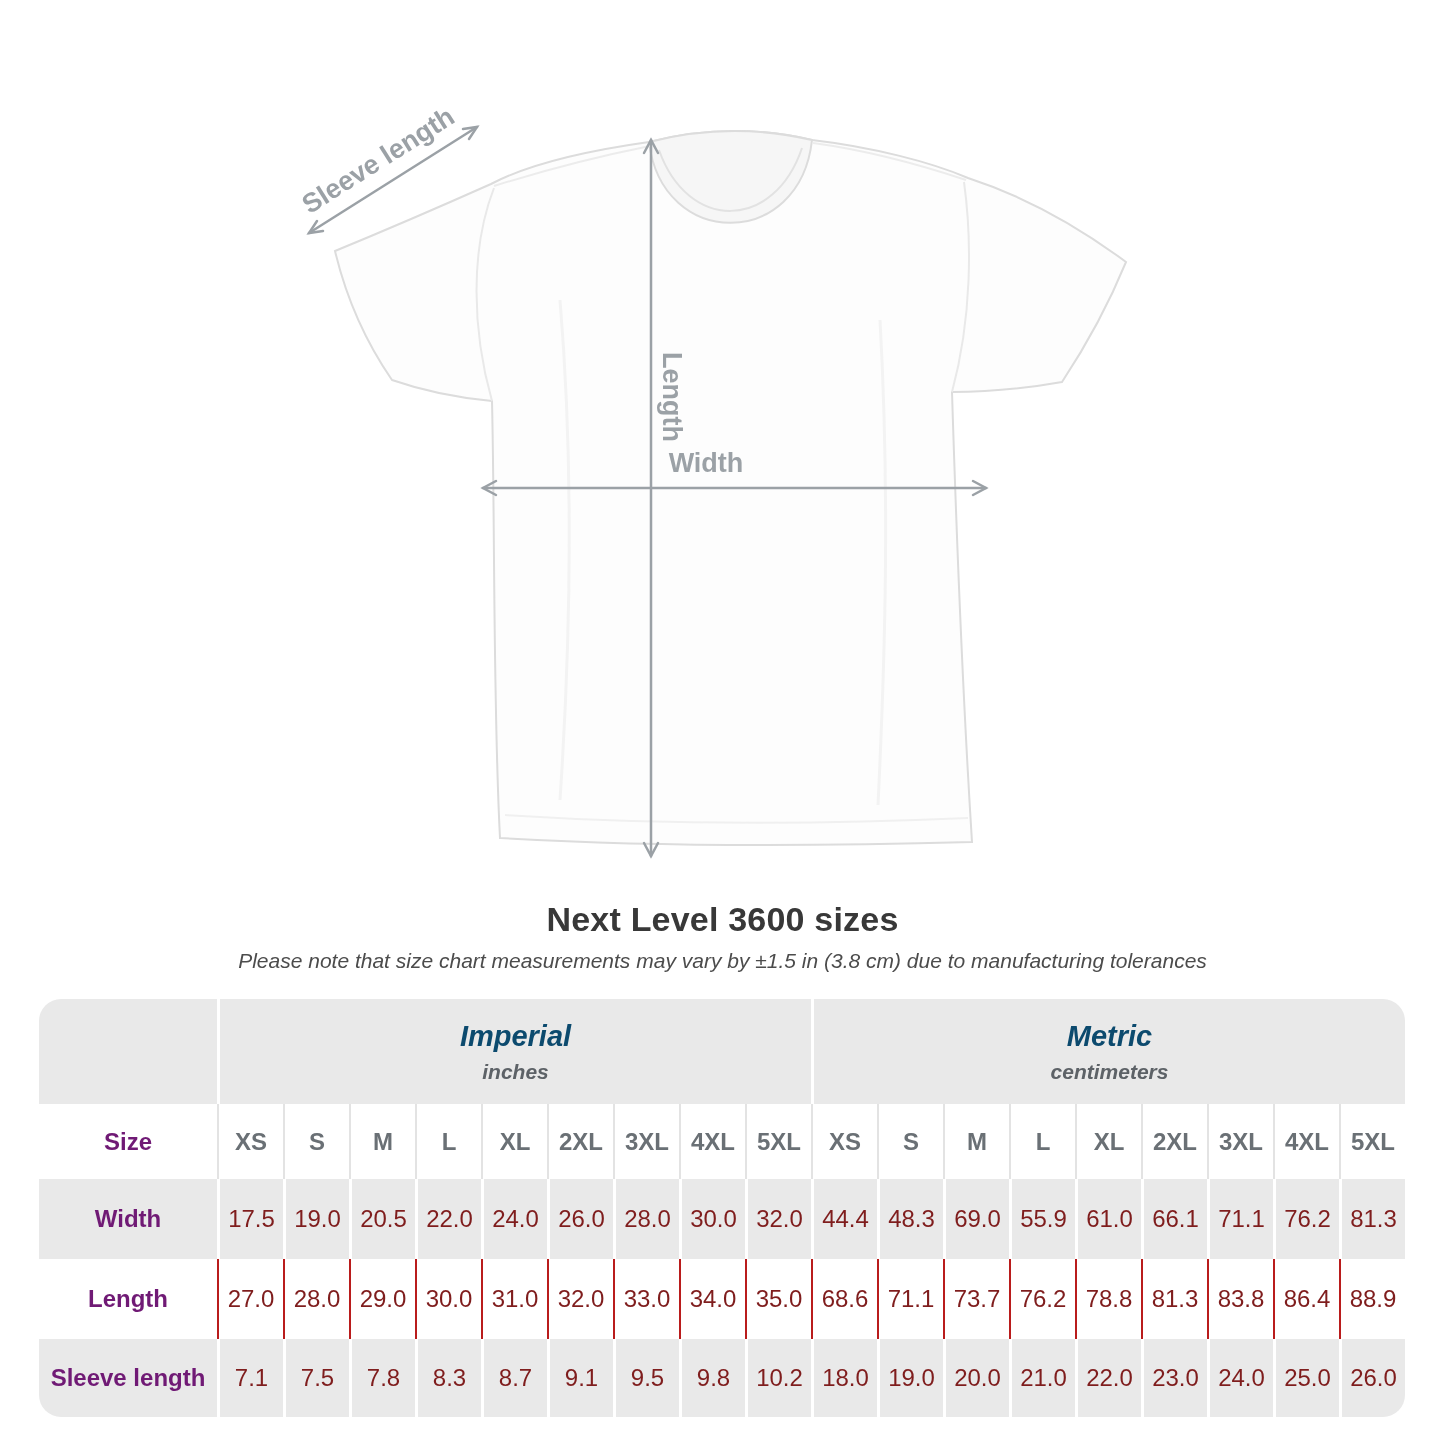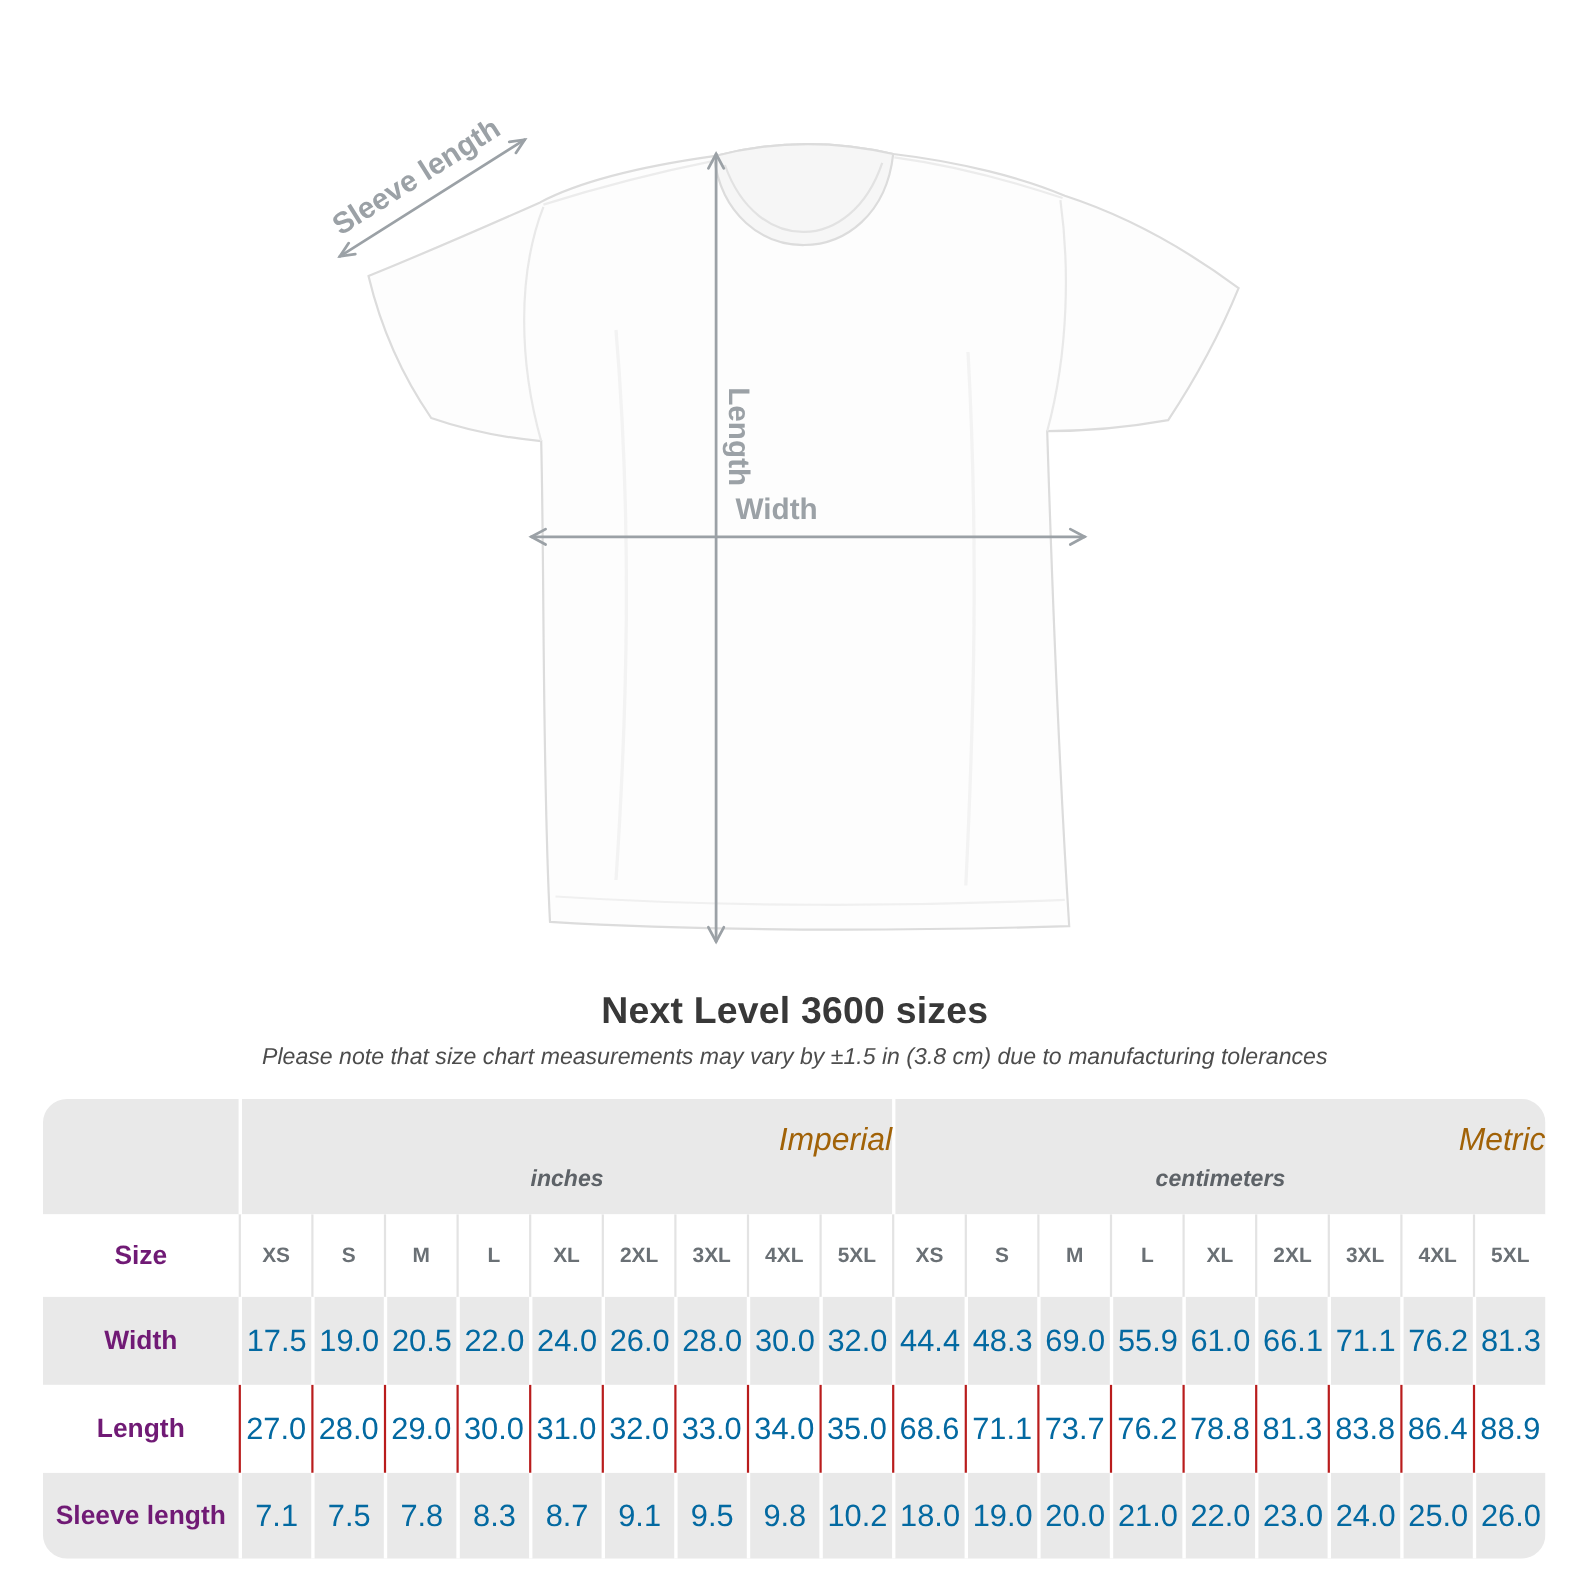--- a/index.html
+++ b/index.html
@@ -31,30 +31,30 @@
     width:1366px; border-collapse:separate; border-spacing:0; table-layout:fixed;
   }
   table.size-chart th, table.size-chart td {
     box-sizing:border-box; text-align:center; vertical-align:middle; padding:0;
   }
   col.label-col { width:178px; }
 
   tr.unit-row { height:105px; }
   tr.unit-row th { background:#e9e9e9; border-left:3px solid #ffffff; }
   tr.unit-row th:first-child { border-left:none; }
-  .unit-name { font-size:29px; font-weight:normal; font-style:italic; color:#a16207;text-align:right; }
+  .unit-name { font-size:29px; font-weight:bold; font-style:italic; color:#0c4a6e; }
   .unit-sub  { font-size:21px; font-style:italic; color:#5d6267; margin-top:7px; }
 
   tr.size-row { height:75px; }
   tr.size-row th { background:#ffffff; border-left:2px solid #e3e3e3; }
   tr.size-row th:first-child { border-left:none; }
-  th.size-h { font-size:19px; font-weight:bold; color:#6a7075; }
+  th.size-h { font-size:24px; font-weight:bold; color:#6a7075; }
 
   .row-label { font-size:24px; font-weight:bold; color:#701a75; }
-  td.val { font-size:28px; color:#0369a1; }
+  td.val { font-size:24px; color:#7f1d1d; }
 
   tr.g { height:80px; }
   tr.g td { background:#e9e9e9; border-left:3px solid #ffffff; }
   tr.g td:first-child { border-left:none; }
   tr.w { height:80px; }
   tr.w td { background:#ffffff; border-left:2px solid #b91c1c; }
   tr.w td:first-child { border-left:none; }
   tr.last { height:78px; }
 </style>
 </head>

